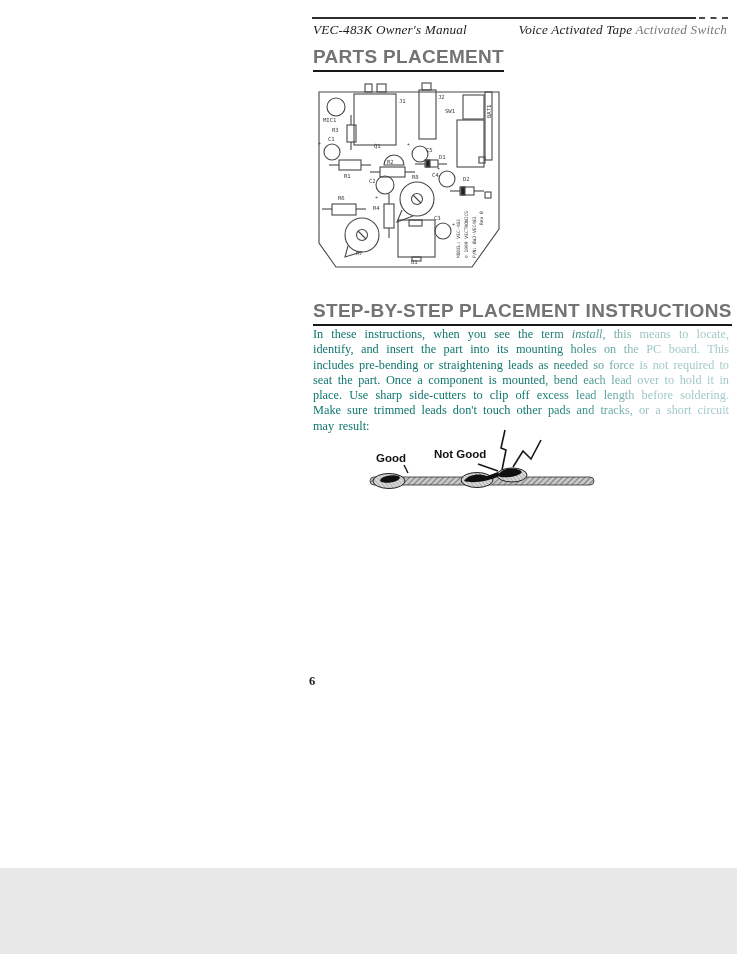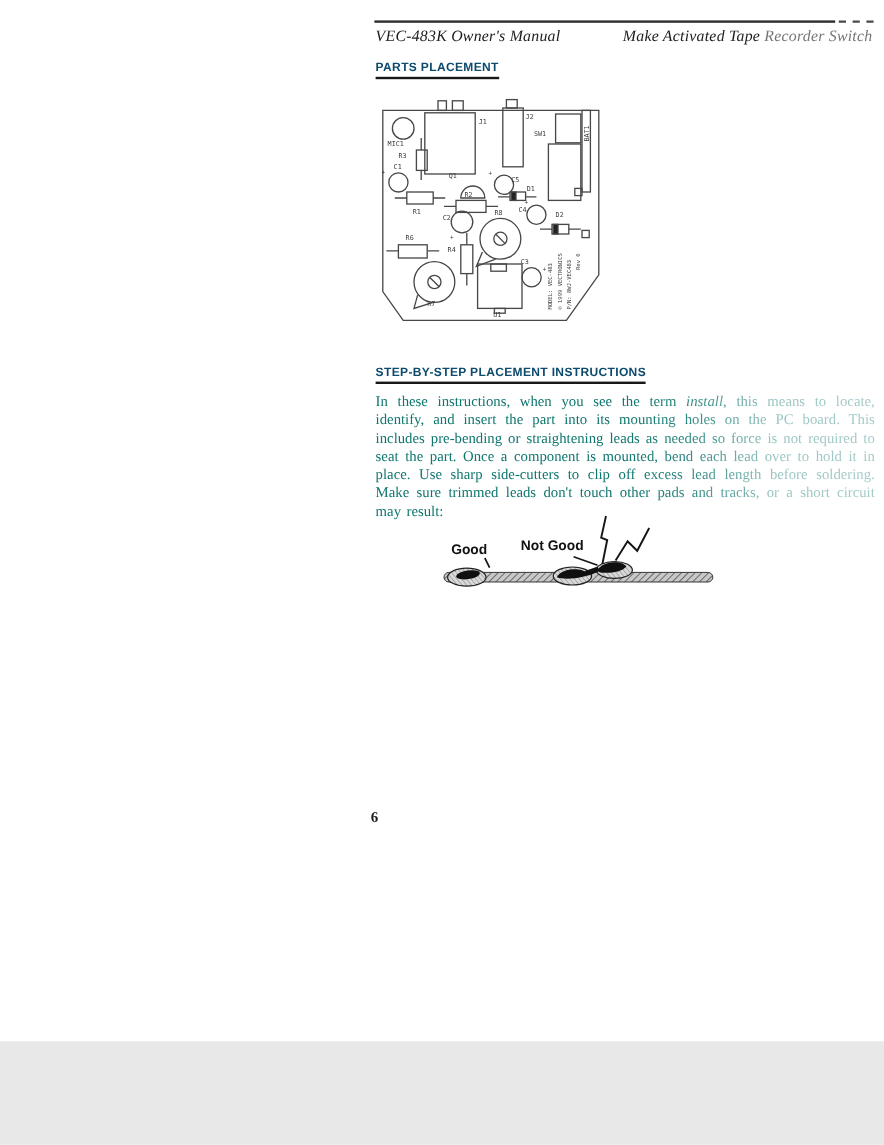--- a/index.html
+++ b/index.html
@@ -10,22 +10,22 @@
   .abs{position:absolute;}
   
   .topline{left:312px;top:17px;width:384px;border-top:2px solid #2e2e2e;height:0;}
   .topline-dash{left:699px;top:17px;width:29px;border-top:2px dashed #4a4a4a;height:0;}
   .hdr{top:22px;font-style:italic;font-size:13.2px;letter-spacing:.2px;}
   .hdr-left{left:313px;}
   .hdr-right{left:430px;width:297px;text-align:right;}
   .faded{opacity:.62;filter:blur(.35px);}
   
   .h-sans{
-    font-family:"Liberation Sans",sans-serif;font-weight:bold;font-size:10px;
-    letter-spacing:.3px;color:#0c4a6e;border-bottom:2.4px solid #181818;
+    font-family:"Liberation Sans",sans-serif;font-weight:bold;font-size:19px;
+    letter-spacing:.3px;color:#737373;border-bottom:2.4px solid #181818;
     padding-bottom:2px;display:inline-block;
   }
   .h1{left:313px;top:46px;}
   .h2{left:313px;top:300px;}
   
   .para{
     left:313px;width:416px;font-size:12.3px;line-height:15.3px;
     text-align:justify;word-spacing:1.5px;color:#0f766e;
     -webkit-mask-image:linear-gradient(to right,#000 50%,rgba(0,0,0,.85) 63%,rgba(0,0,0,.42) 80%,rgba(0,0,0,.38) 100%);
     mask-image:linear-gradient(to right,#000 50%,rgba(0,0,0,.85) 63%,rgba(0,0,0,.42) 80%,rgba(0,0,0,.38) 100%);
@@ -46,21 +46,21 @@
 </style>
 </head>
 <body>
 
 <div class="page">
 
   <div class="abs topline"></div>
   <div class="abs topline-dash"></div>
 
   <div class="abs hdr hdr-left">VEC-483K Owner's Manual</div>
-  <div class="abs hdr hdr-right"><span>Make Activated Tape </span><span class="faded">Recorder Switch</span></div>
+  <div class="abs hdr hdr-right"><span>Voice Activated Tape </span><span class="faded">Activated Switch</span></div>
 
   <div class="abs h1"><span class="h-sans">PARTS PLACEMENT</span></div>
 
   <svg class="abs pcb-svg" width="215" height="207" viewBox="0 0 215 207">
     <g stroke="#474747" stroke-width="1.1" fill="none">
 
       <path d="M5,12 L185,12 L185,149 L158,187 L22,187 L5,163 Z"></path>
 
       <rect x="51" y="4" width="7" height="8"></rect>
       <rect x="63" y="4" width="9" height="8"></rect>

